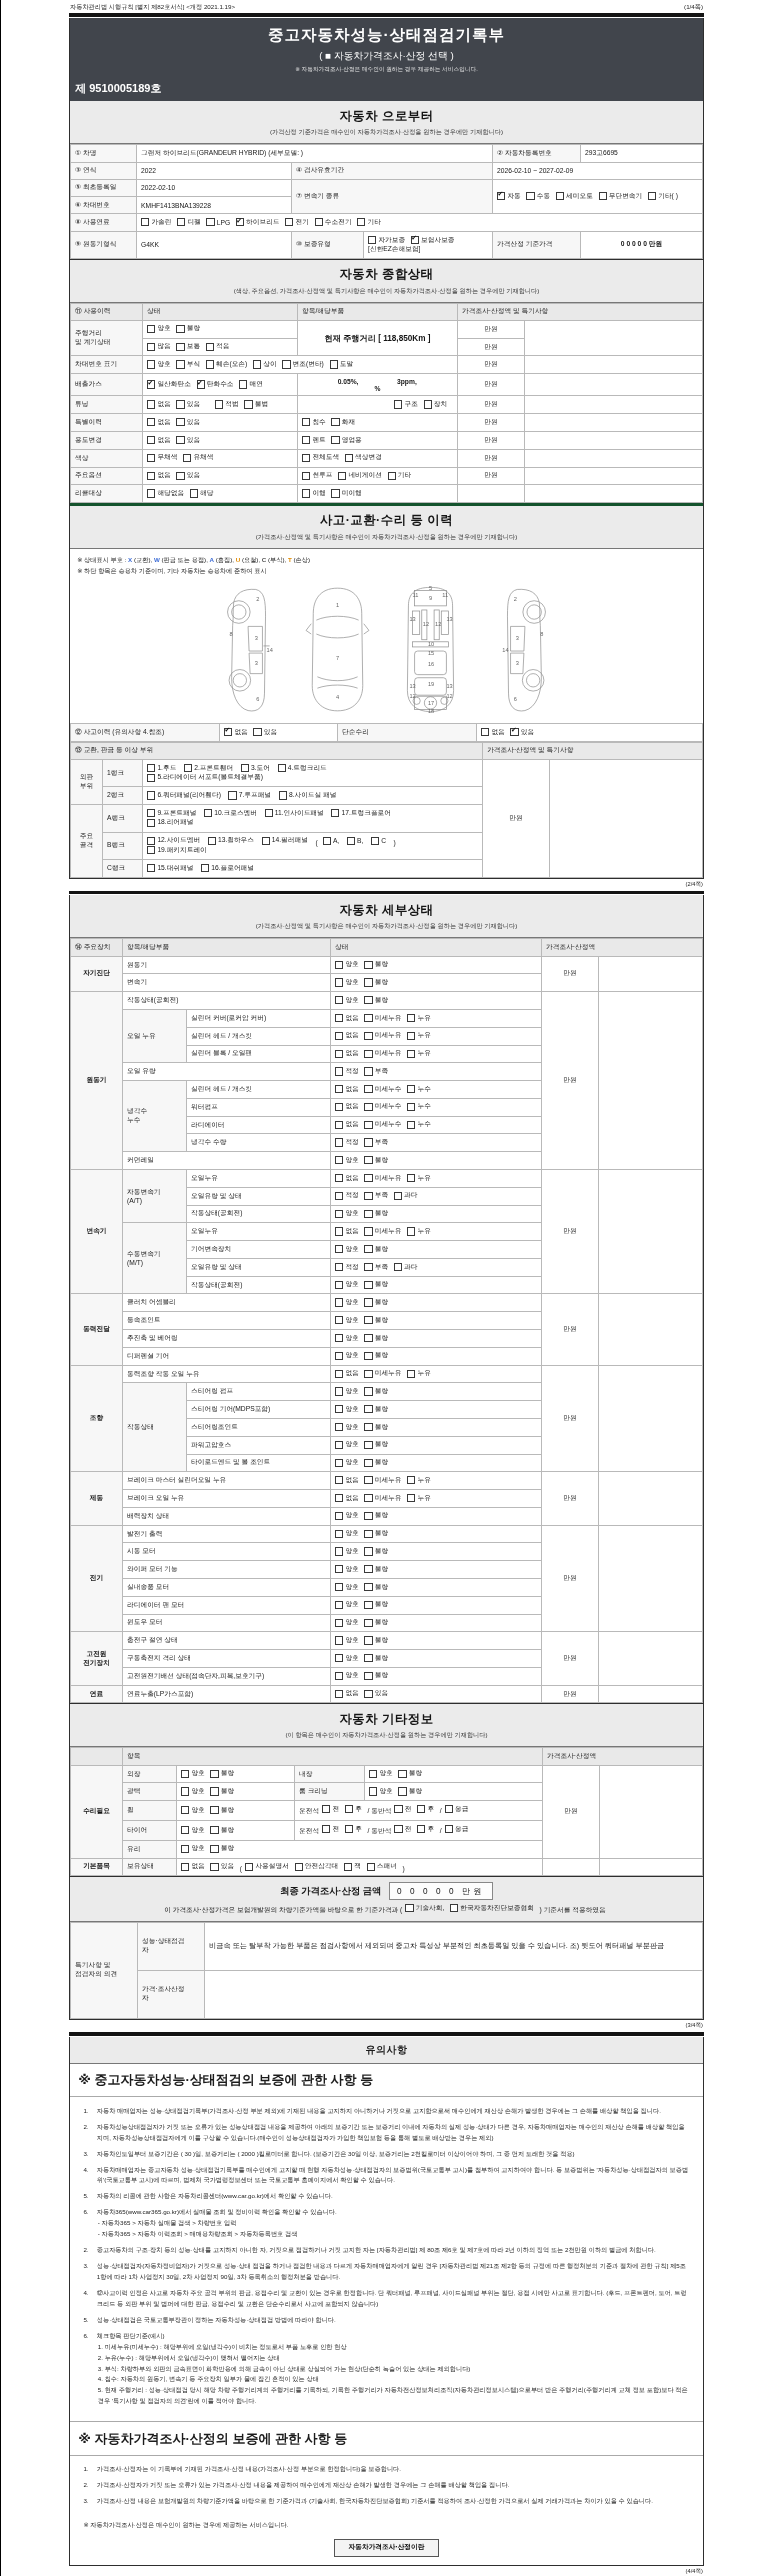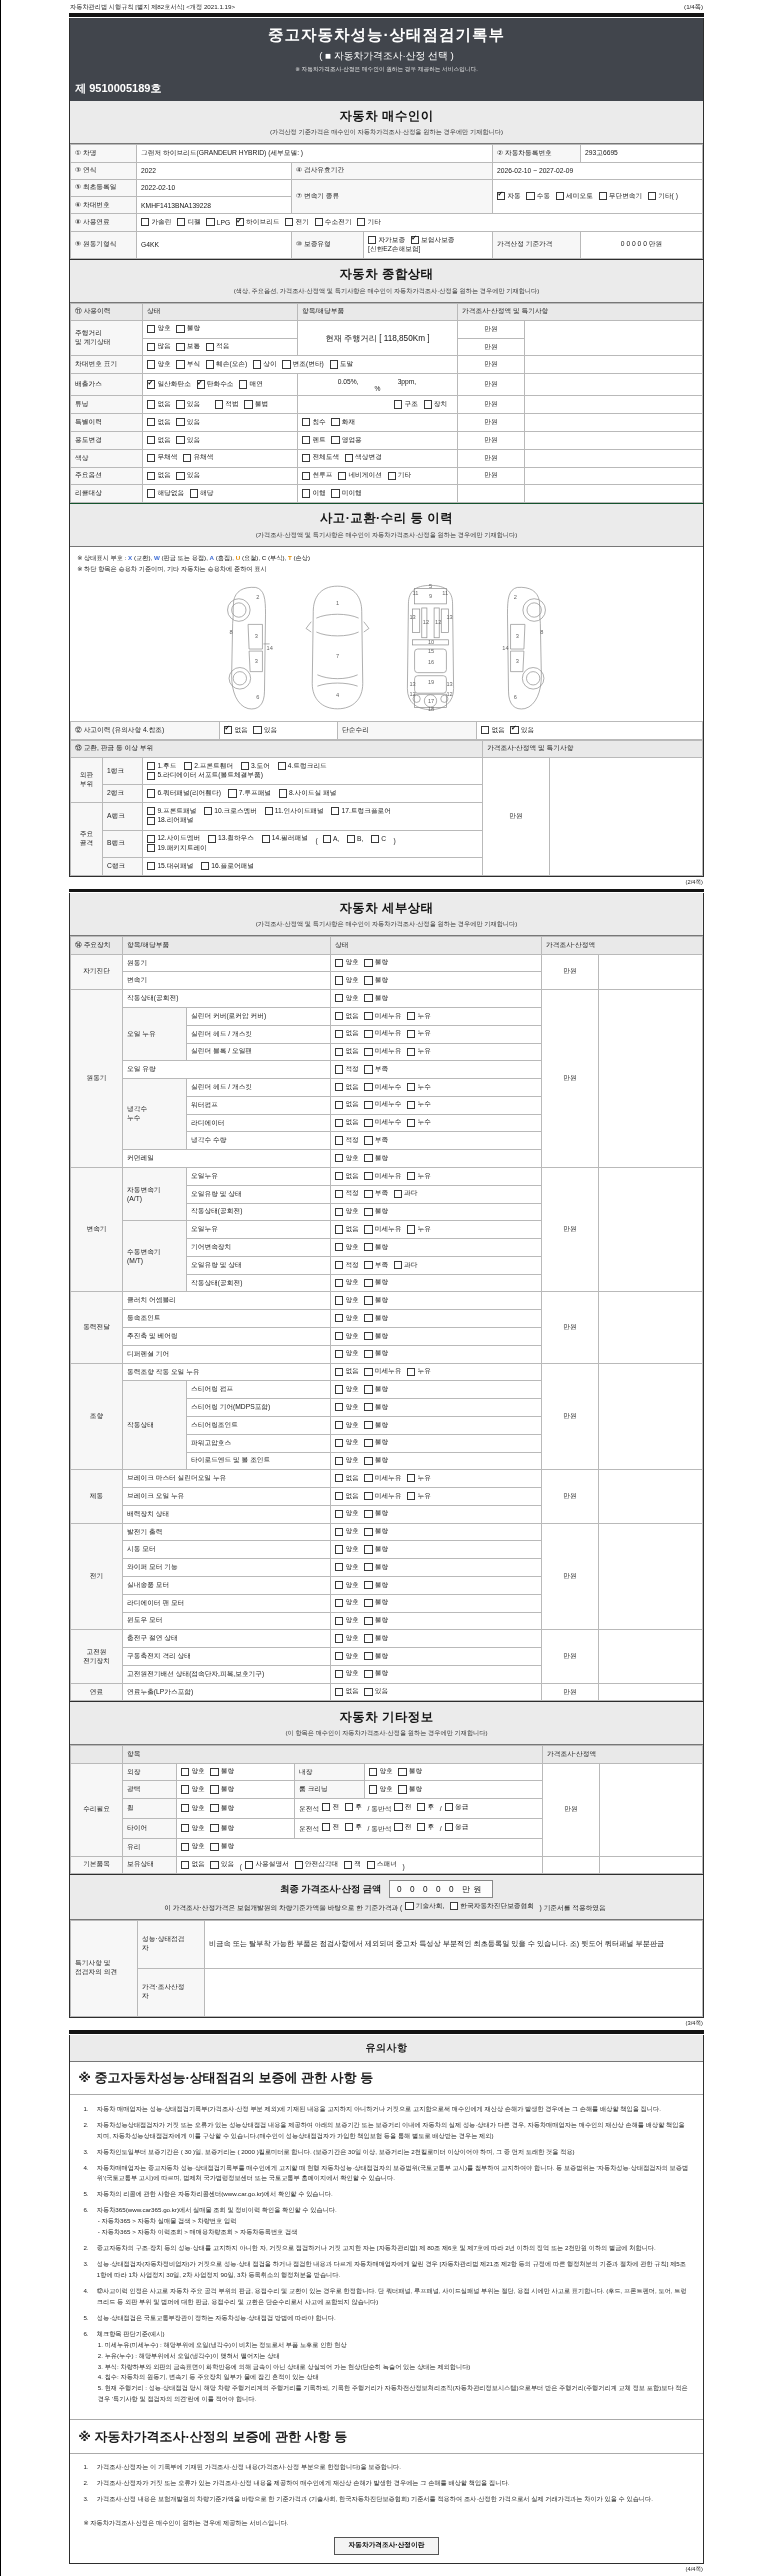--- a/index.html
+++ b/index.html
@@ -15,21 +15,21 @@
   .titlebox .sub{font-size:9.8px;margin-top:4.1px;}
   .titlebox .note{font-size:5.7px;margin-top:3.1px;color:#e8e8e8;}
   .docno{background:#41454c;color:#fff;font-size:11px;font-weight:bold;padding:3.1px 5.2px 5.2px 5.2px;}
   .sec-head{background:#ebebeb;text-align:center;padding:6.2px 4.1px;border-bottom:0.5px solid #777;}
   .sec-head .t{font-size:12.4px;font-weight:bold;letter-spacing:0.5px;}
   .sec-head .n{font-size:6.2px;margin-top:3.6px;color:#333;}
   table{border-collapse:collapse;width:100%;table-layout:fixed;}
   td,th{border:0.5px solid #b9b9b9;font-size:6.7px;padding:3.6px 4.1px;vertical-align:middle;word-break:keep-all;}
   th{font-weight:normal;text-align:left;background:#e9e9e9;}
   .lbl{background:#f7f7f7;}
-  .ctr{text-align:center;}
+  .ctr{text-align:center;font-weight:bold;}
   .cb{display:inline-flex;align-items:center;margin-right:5.7px;white-space:nowrap;font-size:6.7px;}
   .cb i{width:6.2px;height:6.2px;border:1px solid #3a3a3a;display:inline-block;margin-right:2.1px;position:relative;background:#fff;flex:none;}
   .cb.on i:after{content:"✔";position:absolute;left:-0.5px;top:-2.6px;font-size:6.7px;color:#111;font-weight:bold;}
   .tx{margin-right:3.1px;font-size:6.7px;}
   .price{ text-align:center;color:#222;}
   .big-mile{font-size:8.2px;}
   .zerobox{display:inline-block;border:0.5px solid #888;background:#fdfdfd;padding:2.1px 7.2px;font-size:8.2px;letter-spacing:3.1px;}
   .legend b{font-weight:bold;}
   .lg-blue{color:#3b6bd6;font-weight:bold;}
   .lg-or{color:#e08a00;font-weight:bold;}
@@ -65,21 +65,21 @@
   <div class="blackbar"></div>
   <div class="pagebox">
     <div class="titlebox">
       <h1>중고자동차성능·상태점검기록부</h1>
       <div class="sub">( ■ 자동차가격조사·산정 선택 )</div>
       <div class="note">※ 자동차가격조사·산정은 매수인이 원하는 경우 제공하는 서비스입니다.</div>
     </div>
     <div class="docno">제 9510005189호</div>
 
     <div class="sec-head">
-      <div class="t">자동차 매수인이</div>
+      <div class="t">자동차 으로부터</div>
       <div class="n">(가격산정 기준가격은 매수인이 자동차가격조사·산정을 원하는 경우에만 기재합니다)</div>
     </div>
     <table>
       <colgroup>
             <col style="width:66px">
             <col style="width:155px">
             <col style="width:72px">
             <col style="width:129px">
             <col style="width:88px">
             <col>
@@ -372,21 +372,21 @@
                 </span><span class="cb">
                   <i></i>
                   <span>미이행</span>
                 </span></td>
         <td class="price"></td>
         <td></td>
       </tr>
     </tbody>
         </table>
 
-    <div class="sec-head" style="border-top:1px solid #14532d">
+    <div class="sec-head" style="border-top:3px solid #14532d">
       <div class="t">사고·교환·수리 등 이력</div>
       <div class="n">(가격조사·산정액 및 특기사항은 매수인이 자동차가격조사·산정을 원하는 경우에만 기재합니다)</div>
     </div>
     <div class="subnote legend">
       <div><span>※ 상태표시 부호 : </span><span id="legend-codes"><b class="lg-blue">X</b><span> (교환), </span><b class="lg-blue">W</b><span> (판금 또는 용접), </span><b class="lg-blue">A</b><span> (흠집), </span><b class="lg-or">U</b><span> (요철), </span><b class="lg-dk">C</b><span> (부식), </span><b class="lg-or">T</b><span> (손상)</span></span></div>
       <div>※ 하단 항목은 승용차 기준이며, 기타 자동차는 승용차에 준하여 표시</div>
     </div>
 
     <div class="diagram-wrap">
       <svg width="77" height="129" viewBox="0 0 150 250">

